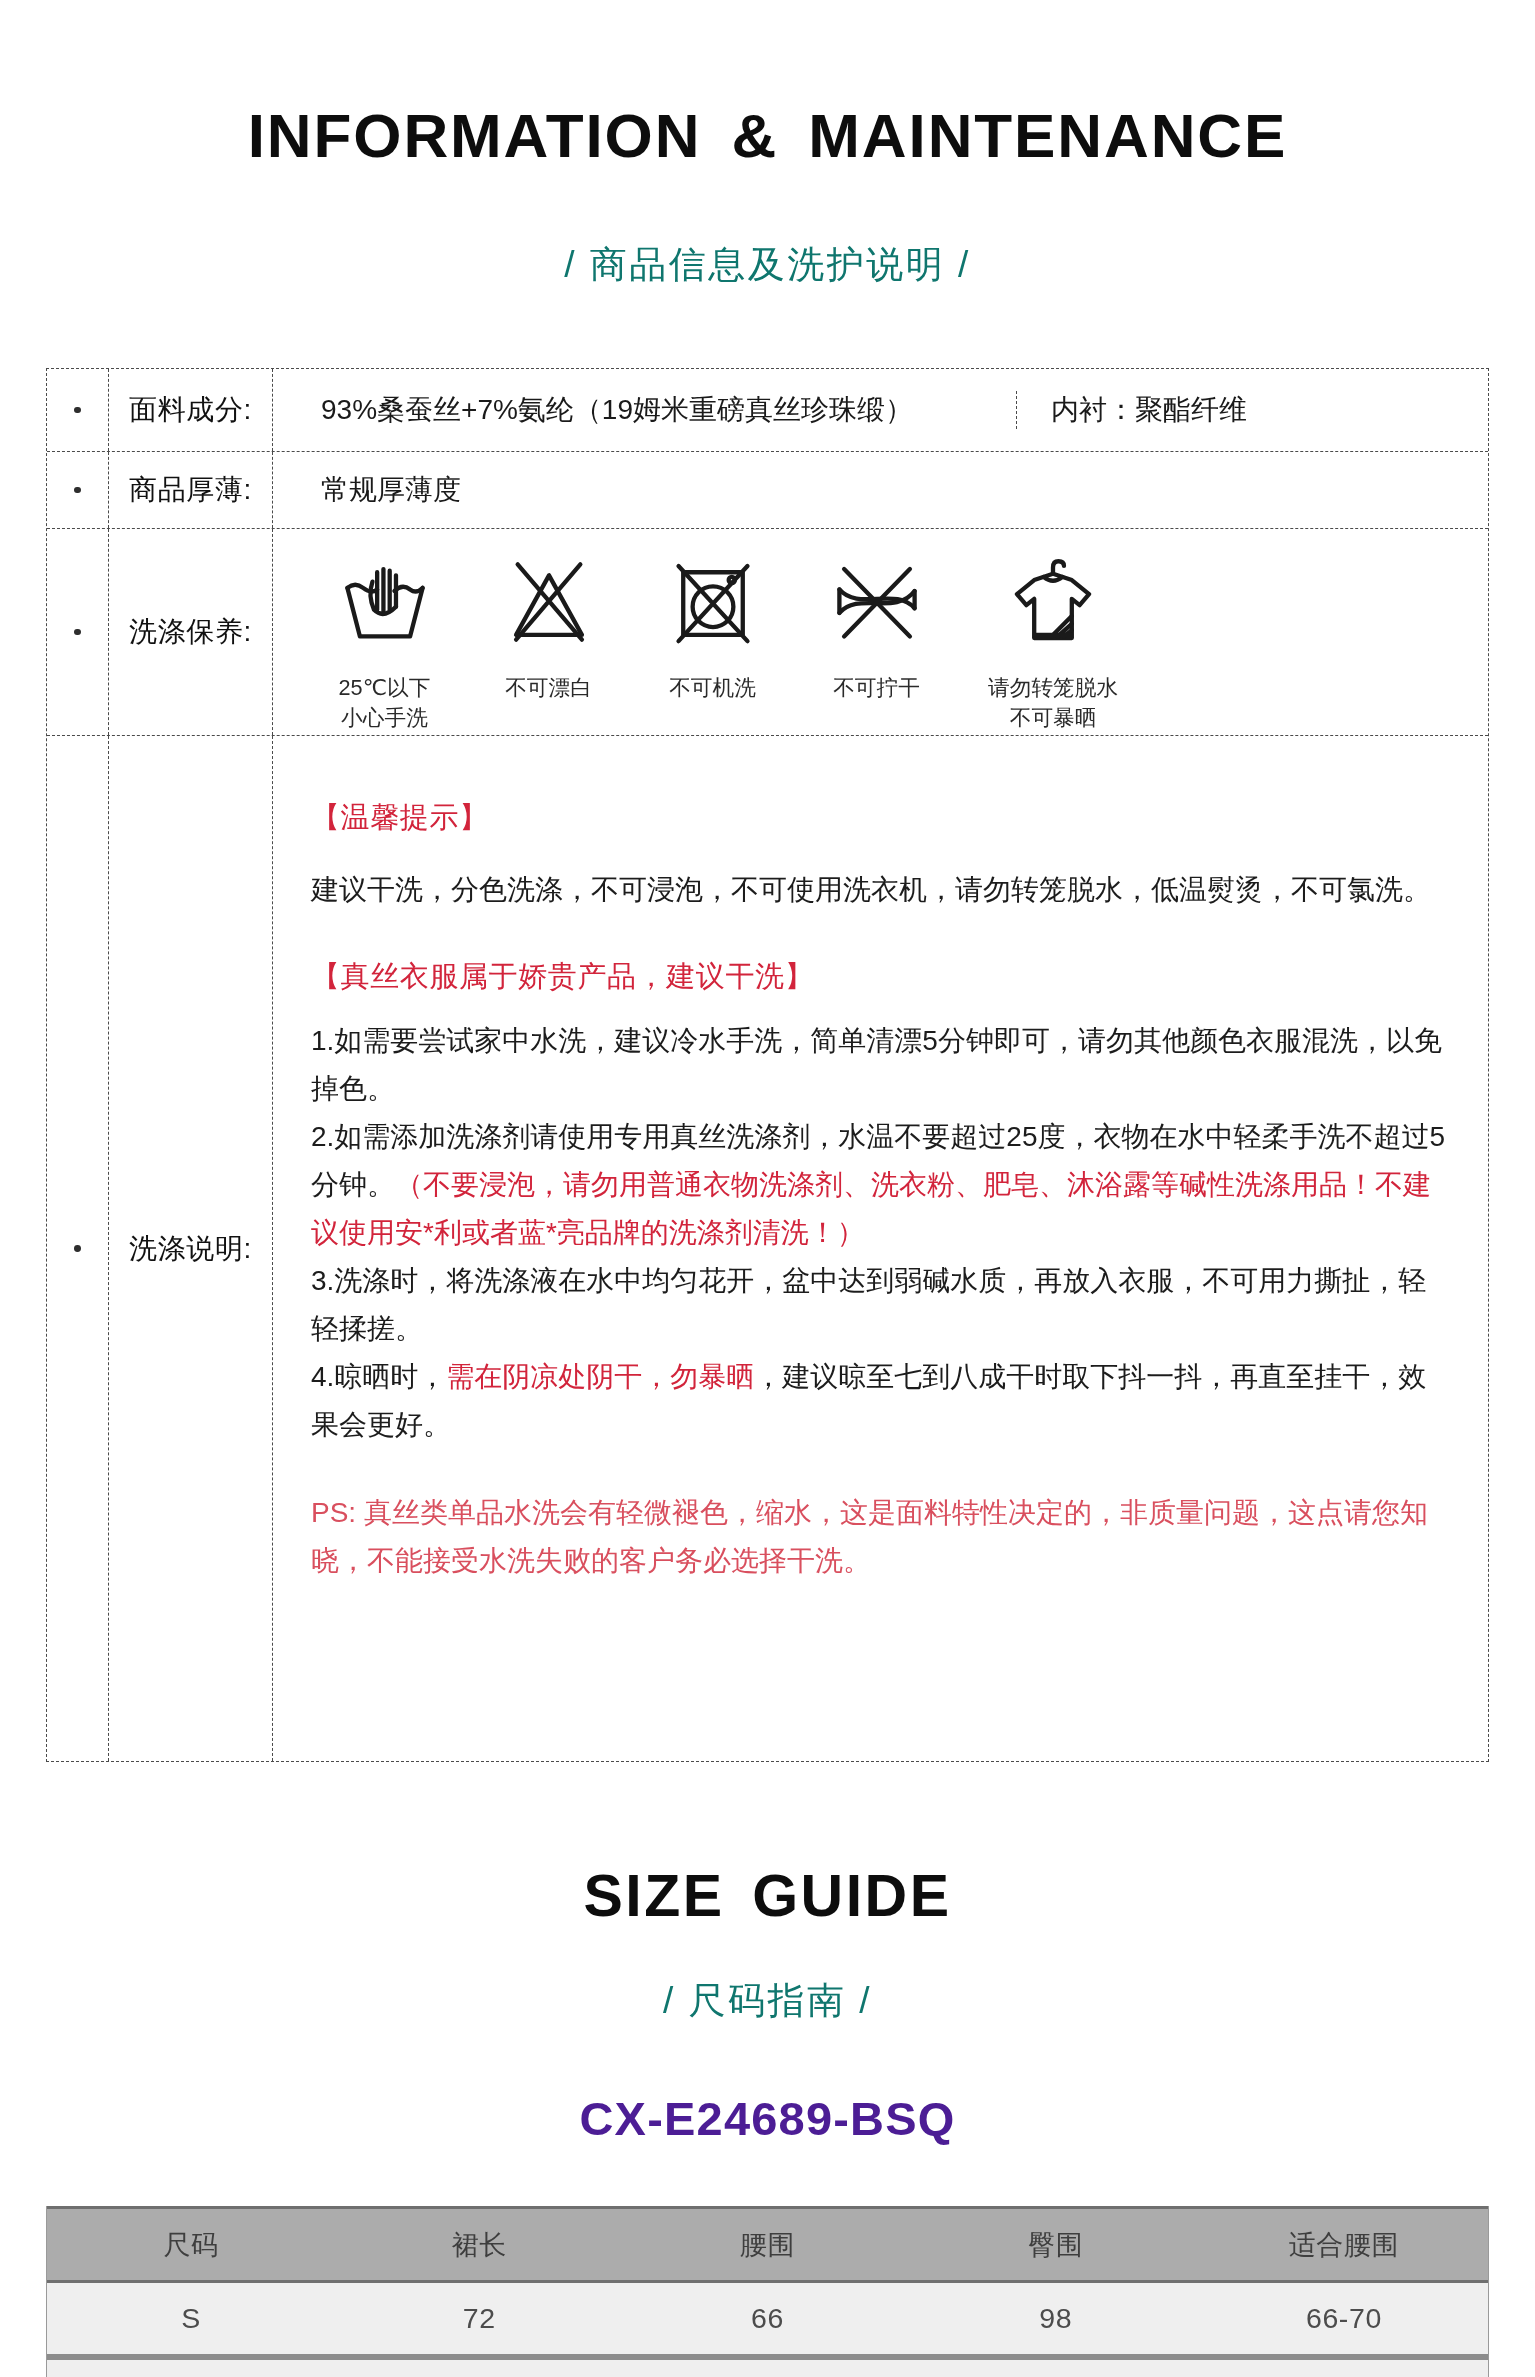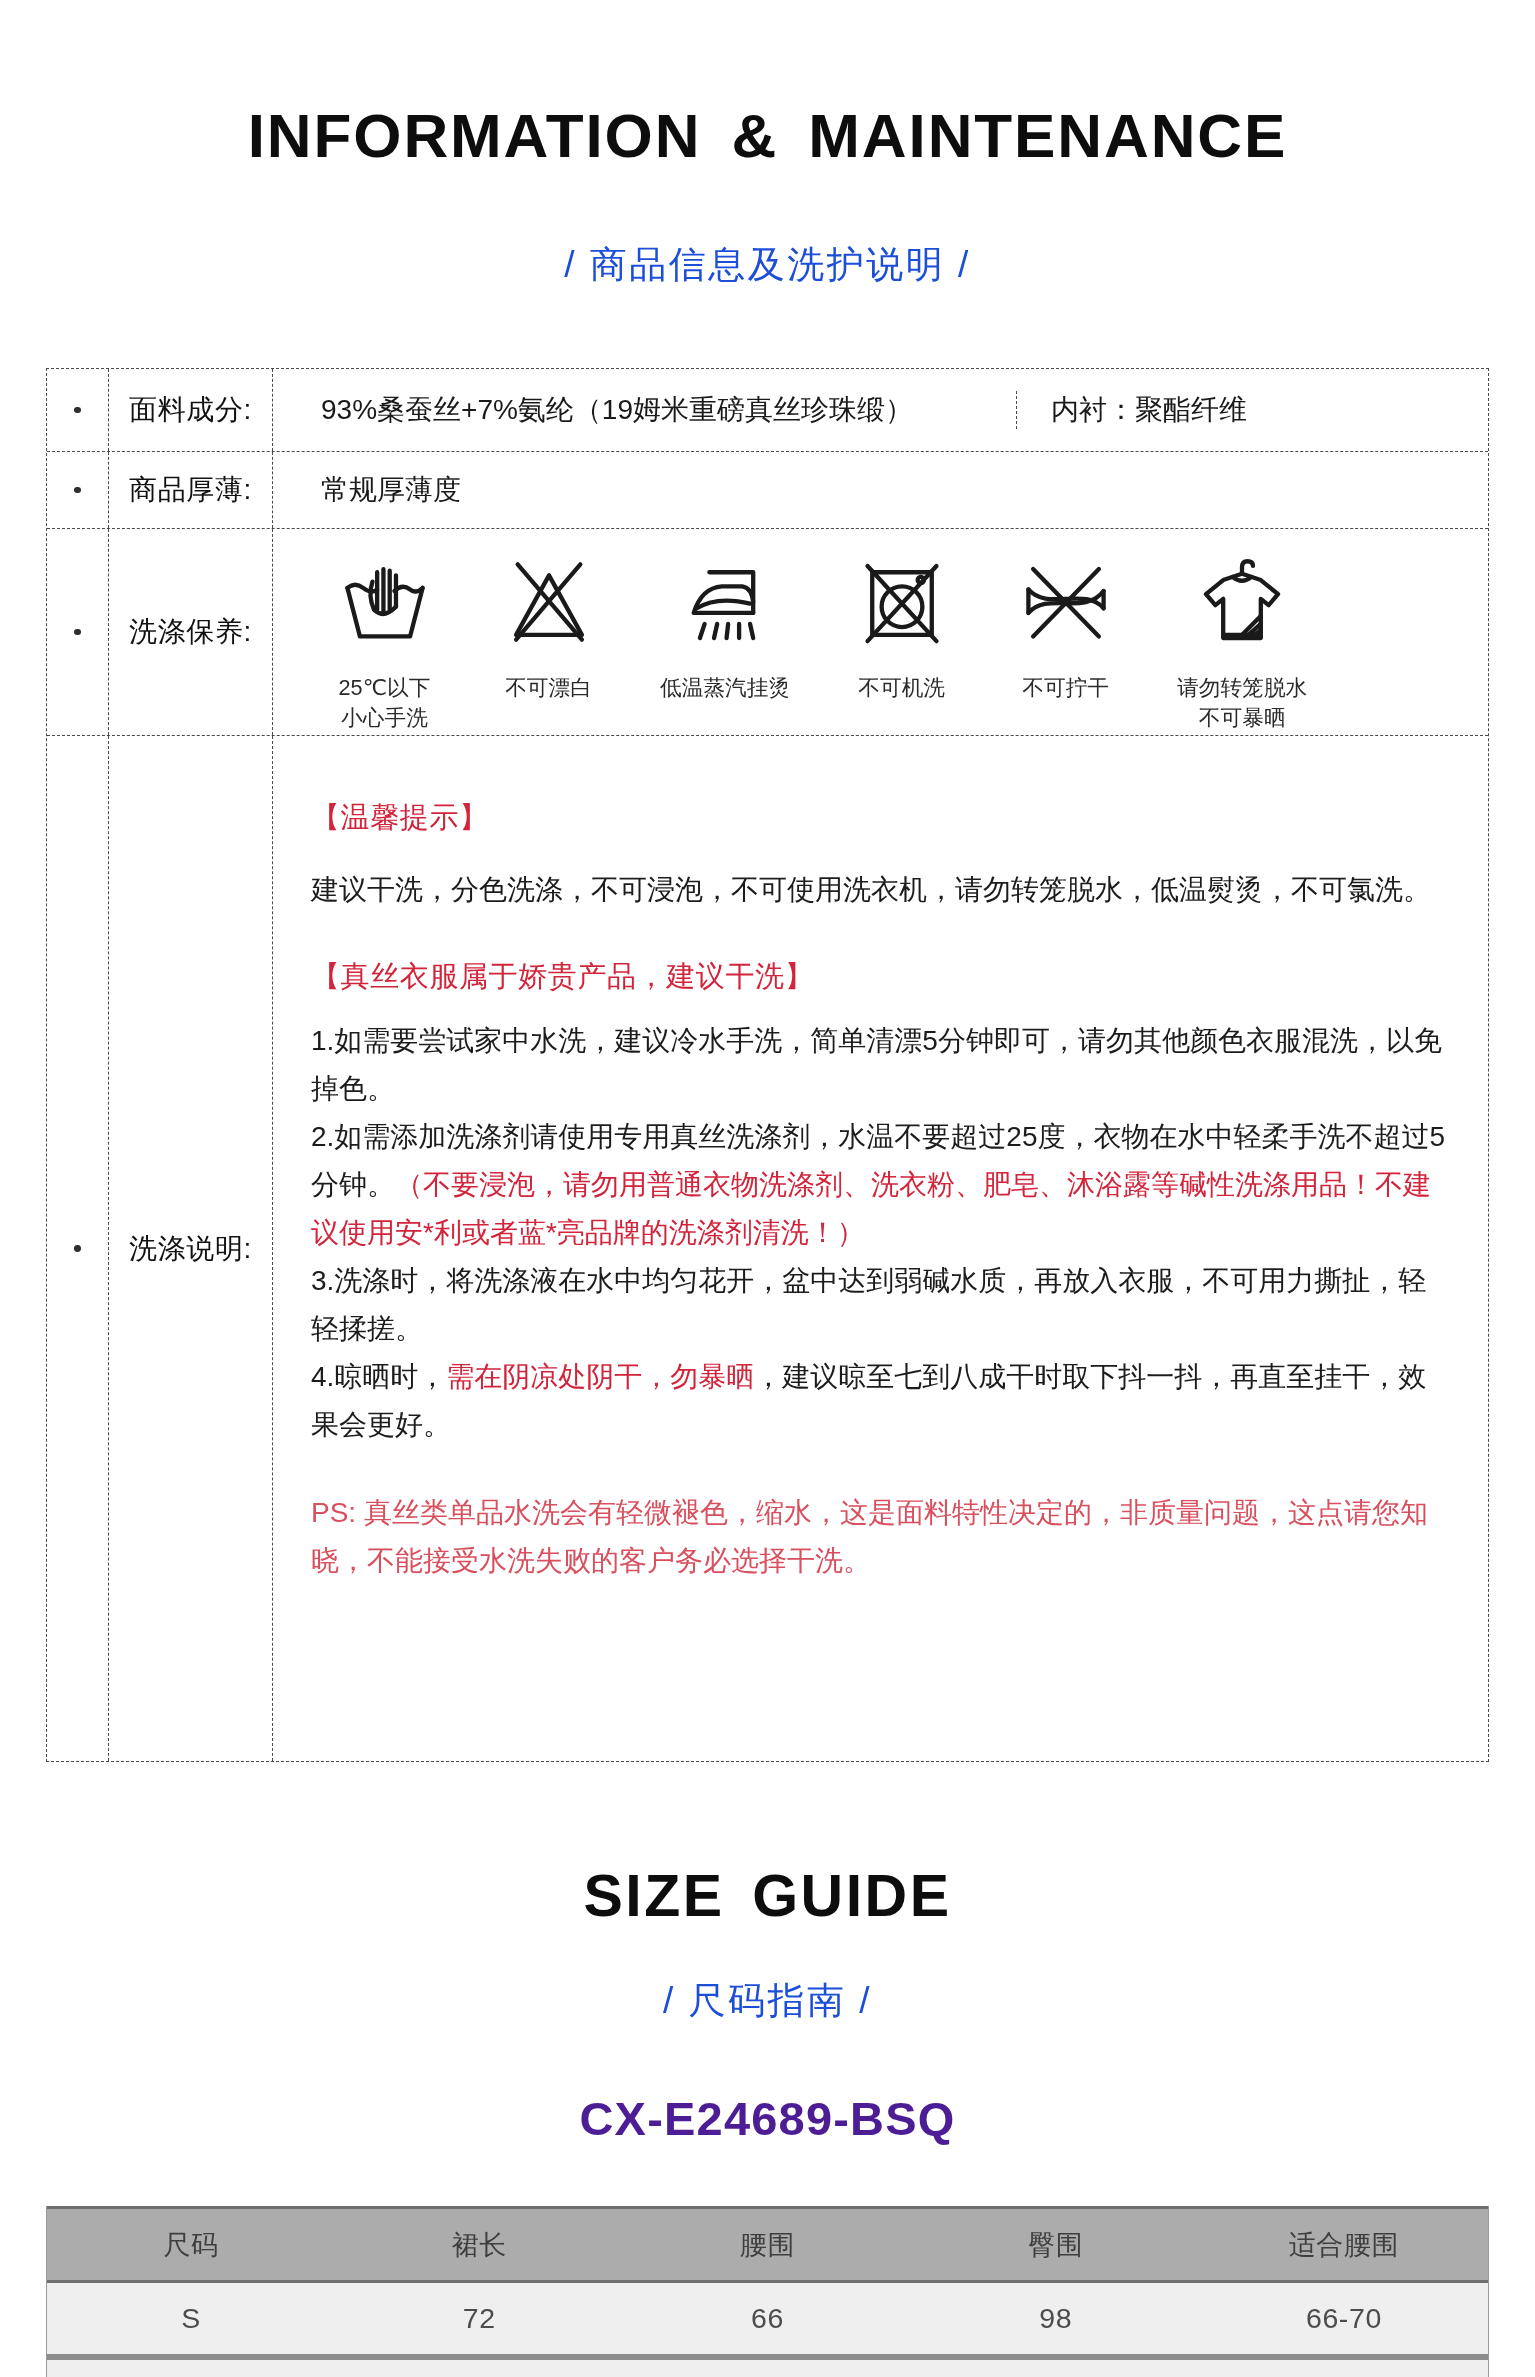--- a/index.html
+++ b/index.html
@@ -11,21 +11,21 @@
   }
 
   
   .main-title {
     position:absolute; top:100px; left:0; width:100%;
     text-align:center; font-size:62px; font-weight:bold;
     letter-spacing:1.9px; color:#0d0d0d; word-spacing:11px;
   }
   .sub-title {
     position:absolute; left:0; width:100%;
-    text-align:center; font-size:37px; color:#1d4ed8;
+    text-align:center; font-size:37px; color:#0f766e;
     letter-spacing:2.5px;
   }
   .sub-title.first { top:240px; }
 
   
   .info-table {
     position:absolute; left:46px; top:368px; width:1443px;
     border:1.9px dashed #4a4a4a; background:#fff;
   }
   .it-row { display:grid; grid-template-columns:62px 164px 1fr; border-bottom:1.9px dashed #4a4a4a; }
@@ -146,31 +146,20 @@
       <div class="icon-block">
         <svg viewBox="0 0 120 120">
           <path class="s" d="M60 26 L18 102 L102 102 Z"></path>
           <path class="s" d="M20 12 L102 108 M100 12 L18 108"></path>
         </svg>
         <div class="icon-label">
           <div>不可漂白</div>
         </div>
       </div>
 
-      <div class="icon-block">
-        <svg viewBox="0 0 120 120">
-          <path class="s" d="M40 22 L96 22 L96 74"></path>
-          <path class="s" d="M96 74 L20 74 Q30 42 56 40 L82 40 Q94 42 96 60"></path>
-          <path class="s" d="M24 68 Q50 52 92 62"></path>
-          <path class="s" d="M34 88 L28 106 M50 88 L46 106 M64 88 L62 106 M78 88 L78 106 M92 88 L96 106"></path>
-        </svg>
-        <div class="icon-label">
-          <div>低温蒸汽挂烫</div>
-        </div>
-      </div>
 
       <div class="icon-block">
         <svg viewBox="0 0 120 120">
           <rect class="s" x="22" y="22" width="76" height="80"></rect>
           <circle class="s" cx="60" cy="66" r="26"></circle>
           <circle class="s" cx="84" cy="32" r="4"></circle>
           <path class="s" d="M16 14 L104 110 M104 14 L16 110"></path>
         </svg>
         <div class="icon-label">
           <div>不可机洗</div>

